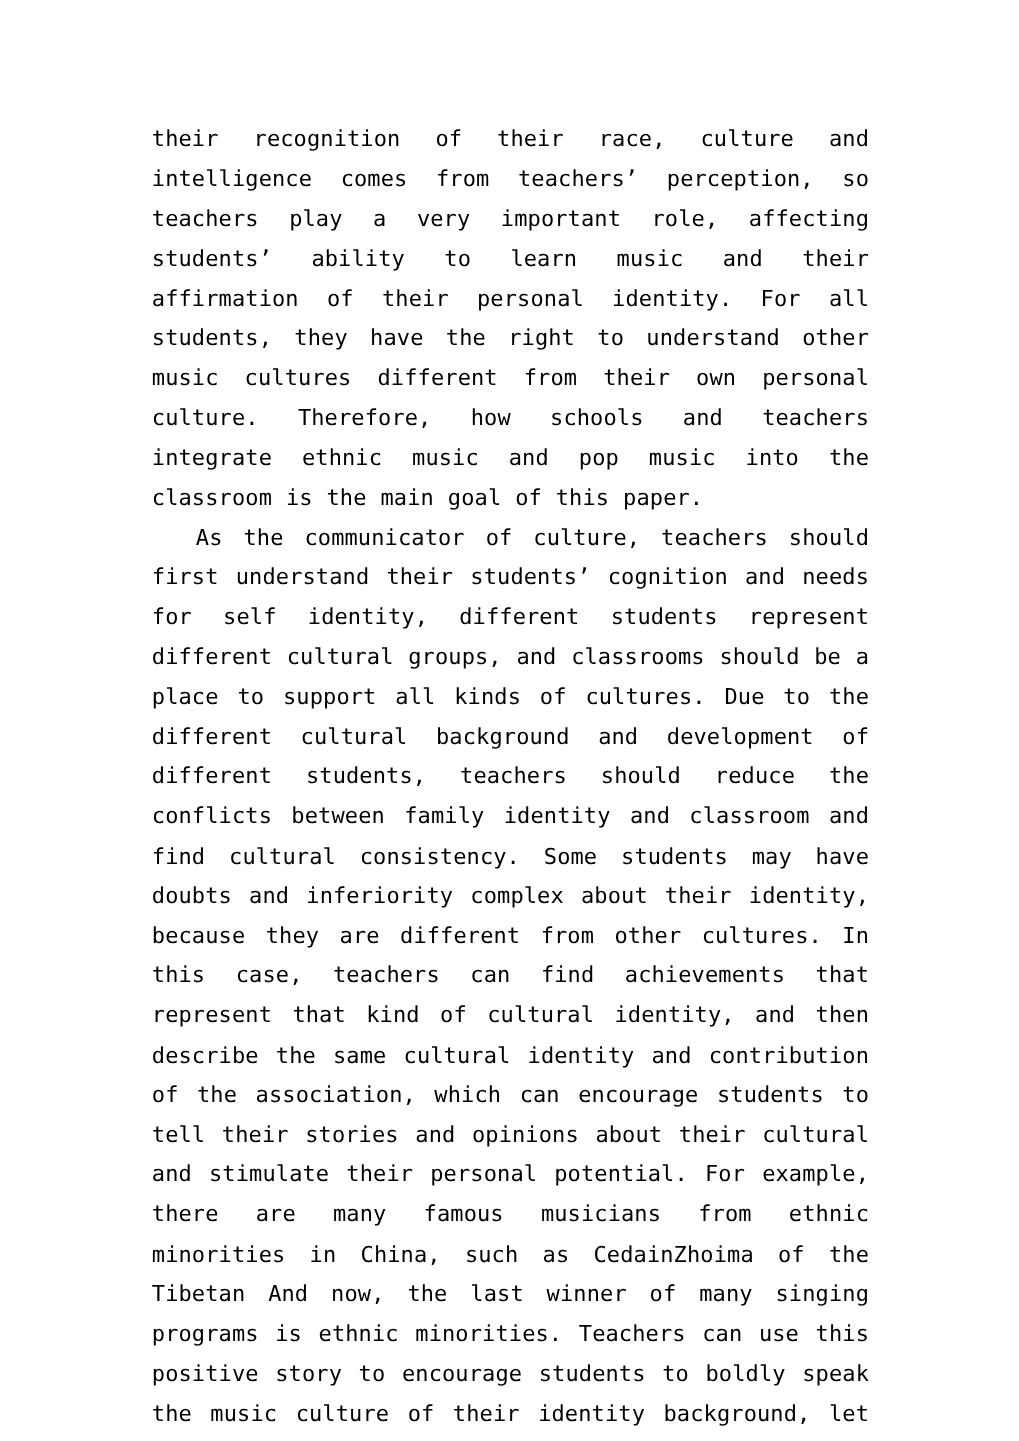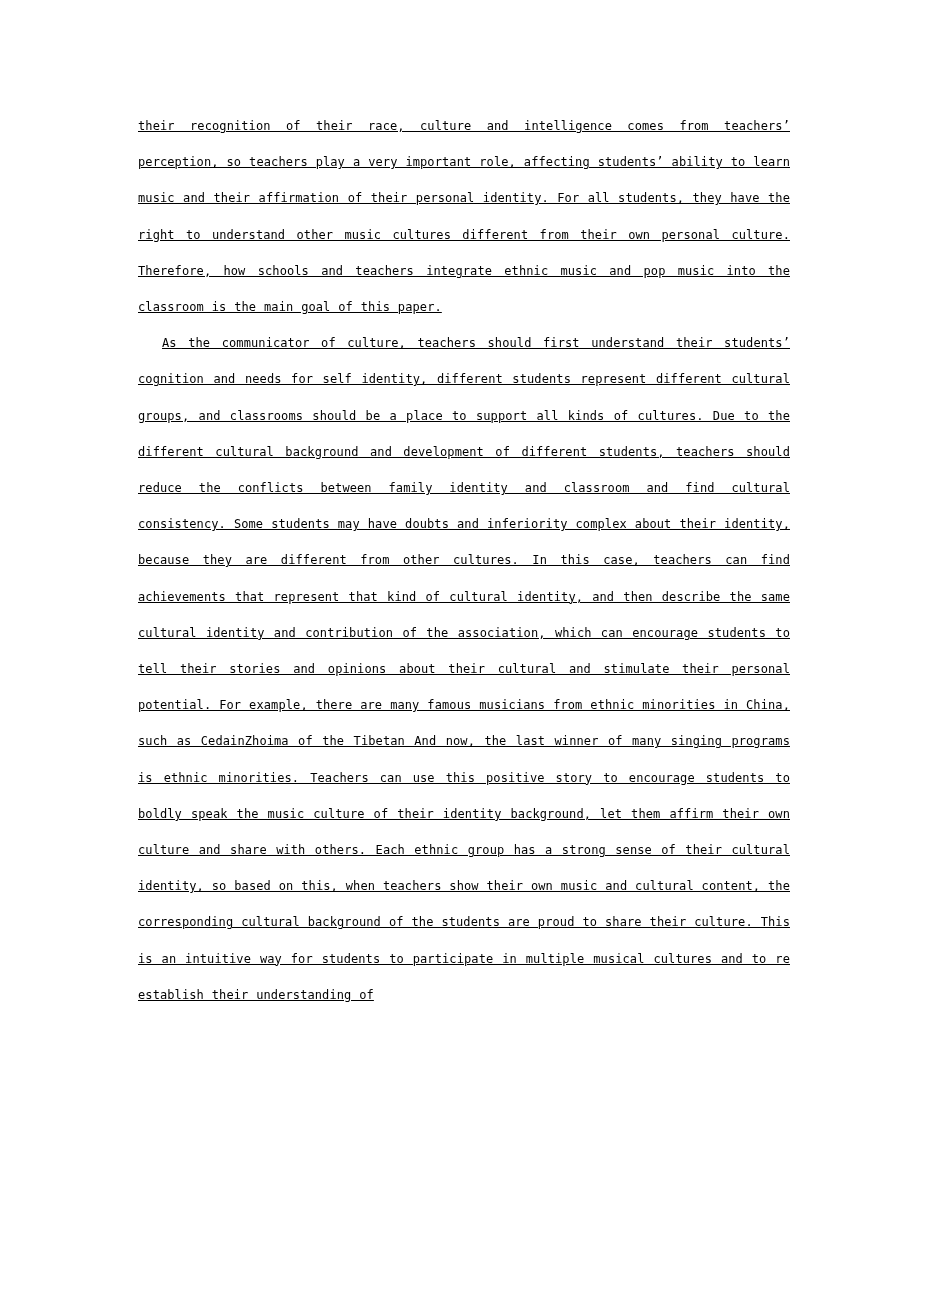--- a/index.html
+++ b/index.html
@@ -21,28 +21,27 @@
   }
   .text-column {
     position: absolute;
     left: 138px;
     top: 108px;
     width: 652px;
   }
   .para {
     margin: 0;
     font-family: "DejaVu Sans Mono", monospace;
-    font-size: 12px;
+    font-size: 20px;
     line-height: 36.2px;
     color: #000000;
     text-align: justify;
     text-justify: inter-word;
     letter-spacing: 0.1px;
     word-spacing: 0.5px;
-    text-decoration: underline;
   }
   .para.indent {
     text-indent: 2em;
   }
   .para + .para {
     margin-top: 0;
   }
 </style>
 </head>
 <body>

